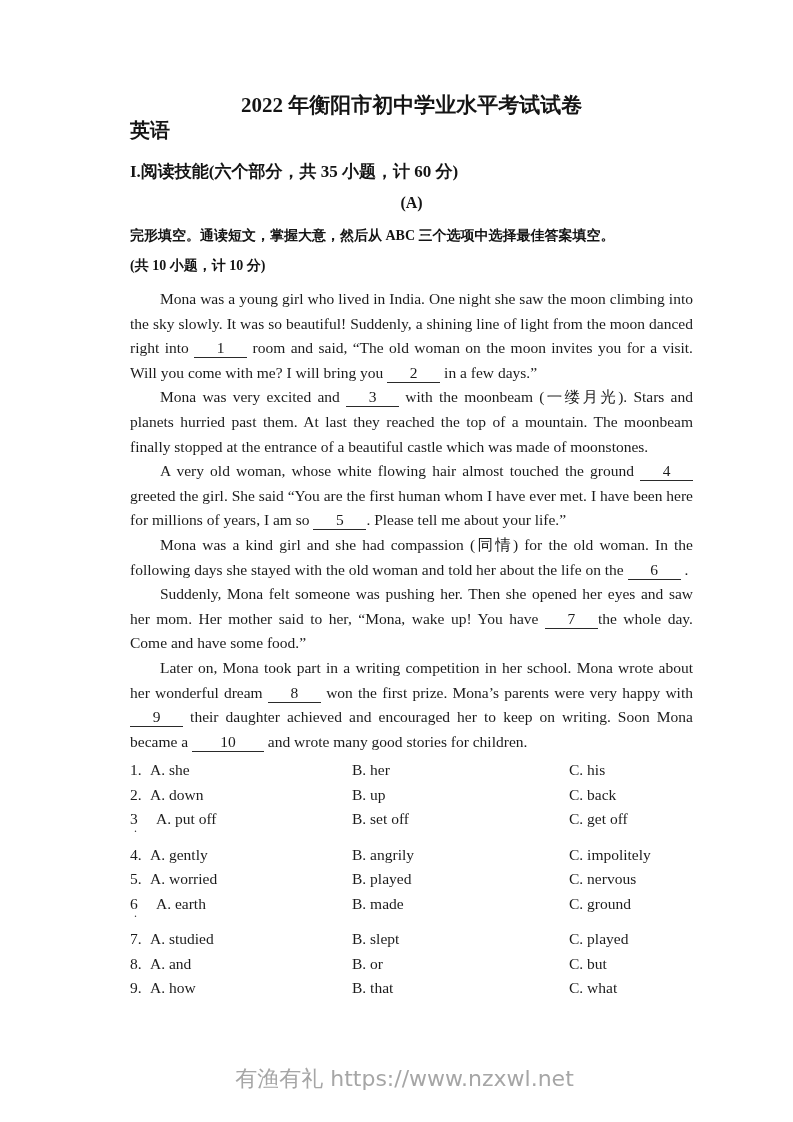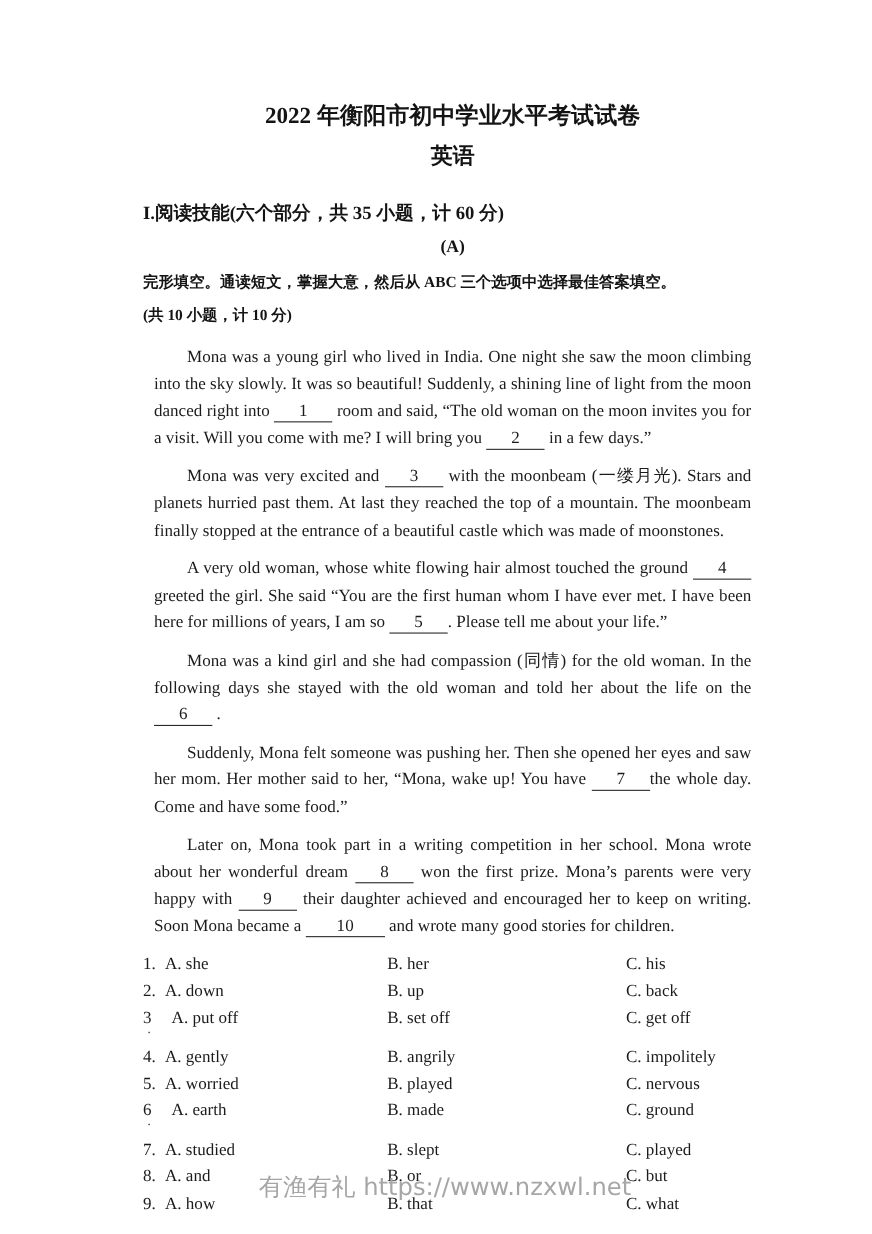--- a/index.html
+++ b/index.html
@@ -22,29 +22,28 @@
   }
   .doc-title {
     margin: 0;
     text-align: center;
     font-weight: bold;
     font-size: 21px;
     line-height: 26px;
     color: #141414;
   }
   .doc-subject {
-    margin: 12px 0 0 0;
-    text-align: center;
+    margin: 0 0 0 0;
     font-weight: bold;
     font-size: 20px;
     line-height: 25px;
     color: #141414;
   }
   .section-heading {
-    margin-top: 27px;
+    margin-top: 17px;
     font-weight: bold;
     font-size: 17px;
     line-height: 23px;
     color: #141414;
   }
   .part-label {
     margin-top: 9px;
     text-align: center;
     font-weight: bold;
     font-size: 16px;
@@ -58,21 +57,21 @@
     line-height: 30px;
     color: #141414;
   }
   .passage {
     margin-top: 6px;
     font-size: 15.5px;
     line-height: 24.6px;
     text-align: justify;
   }
   .passage p {
-    margin: 10px;
+    margin: 0;
     text-indent: 30px;
   }
   .blank {
     display: inline-block;
     text-indent: 0;
     min-width: 53px;
     text-align: center;
     border-bottom: 1.2px solid #2a2a2a;
     line-height: 18px;
   }

